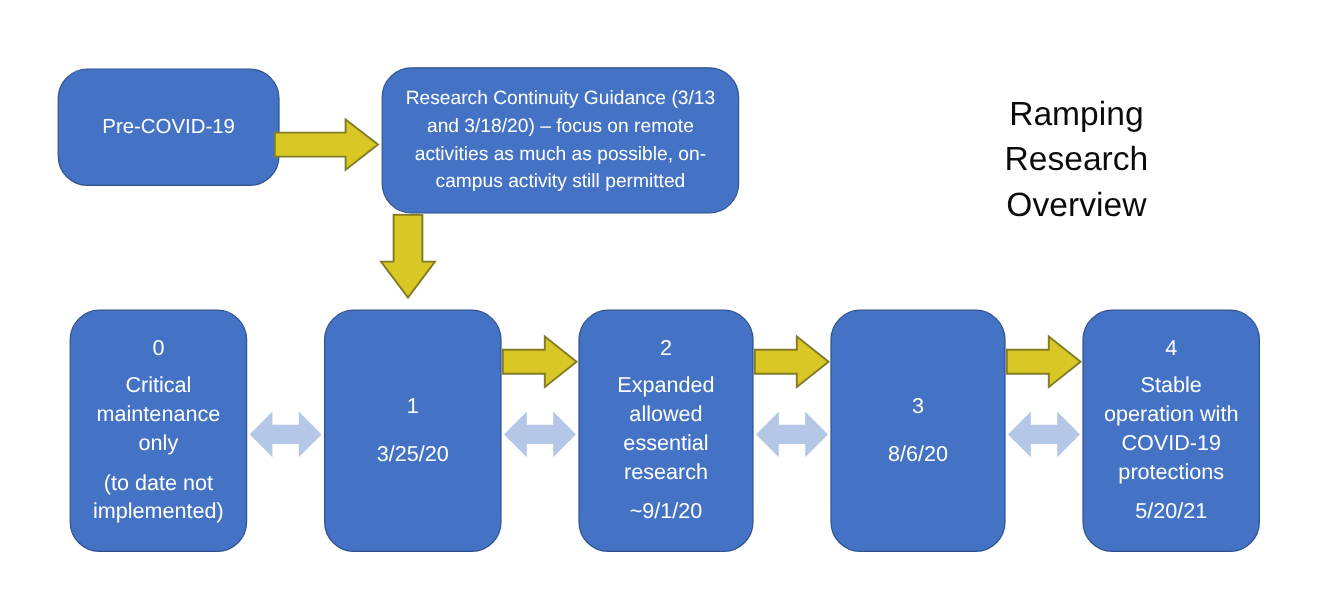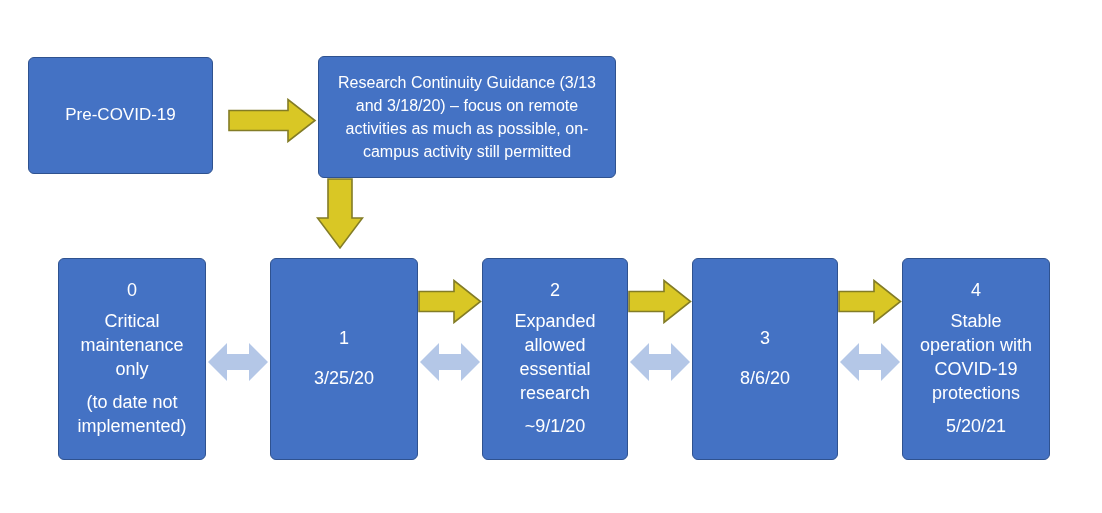--- a/index.html
+++ b/index.html
@@ -9,21 +9,21 @@
     position: relative;
     width: 1102px;
     height: 513px;
     background: #ffffff;
     overflow: hidden;
   }
   .bluebox {
     position: absolute;
     background: #4472C4;
     border: 1.5px solid #2F528F;
-    border-radius: 6px;
+    border-radius: 25px;
     color: #ffffff;
     display: flex;
     flex-direction: column;
     align-items: center;
     justify-content: center;
     text-align: center;
   }
   .topbox-label { font-size: 17px; line-height: 1.35; }
   .guidance-label { font-size: 16px; line-height: 1.45; padding: 6px 13px; }
   .phase {
@@ -45,36 +45,37 @@
     font-size: 28px;
     line-height: 1.36;
     color: #0b0b0b;
   }
 </style>
 </head>
 <body>
 
 <div id="slide">
 
-  <div class="bluebox" style="left:28px; top:57px; width:185px; height:117px;">
+  <div class="bluebox" style="left:48px; top:57px; width:185px; height:98px;">
     <div class="topbox-label">Pre-COVID-19</div>
   </div>
 
   <svg class="arrow" style="left:228px; top:98px;" width="89" height="45" viewBox="0 0 89 45">
     <polygon points="1,12.5 60,12.5 60,1.5 87,22.5 60,43.5 60,32.5 1,32.5" fill="#D9C725" stroke="#837C26" stroke-width="1.6"></polygon>
   </svg>
 
   <div class="bluebox" style="left:318px; top:56px; width:298px; height:122px;">
     <div class="guidance-label">Research Continuity Guidance (3/13 and 3/18/20) – focus on remote activities as much as possible, on-campus activity still permitted</div>
   </div>
 
   <svg class="arrow" style="left:316px; top:178px;" width="48" height="72" viewBox="0 0 48 72">
     <polygon points="12,1 36,1 36,40 46.5,40 24,70 1.5,40 12,40" fill="#D9C725" stroke="#837C26" stroke-width="1.6"></polygon>
   </svg>
 
+  <div id="title">Ramping Research Overview</div>
 
   <div class="bluebox phase" style="left:58px;">
     <div class="num">0</div>
     <div class="desc">Critical maintenance only</div>
     <div class="date">(to date not implemented)</div>
   </div>
 
   <div class="bluebox phase" style="left:270px;">
     <div class="num">1</div>
     <div class="date">3/25/20</div>

